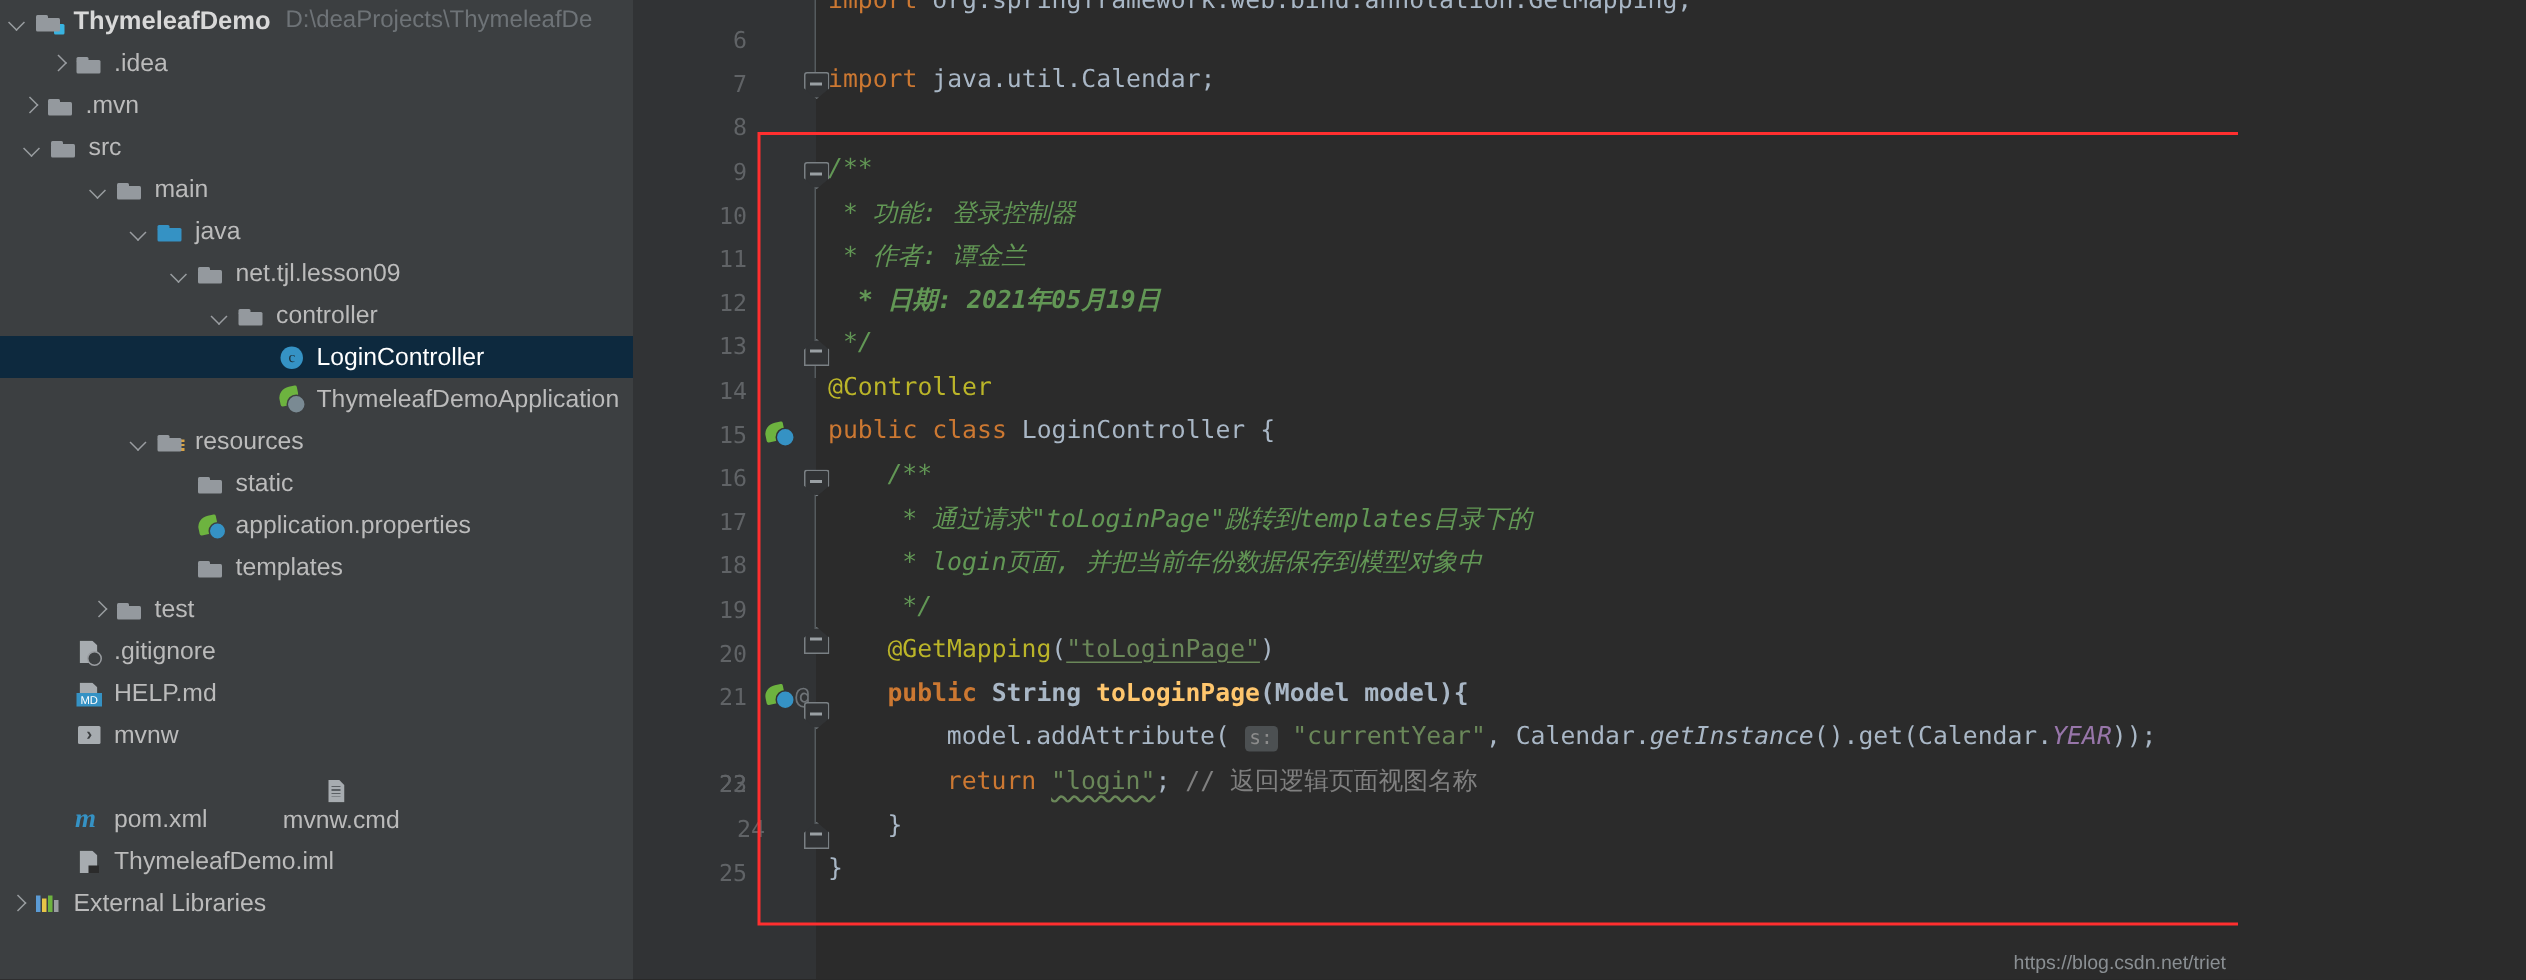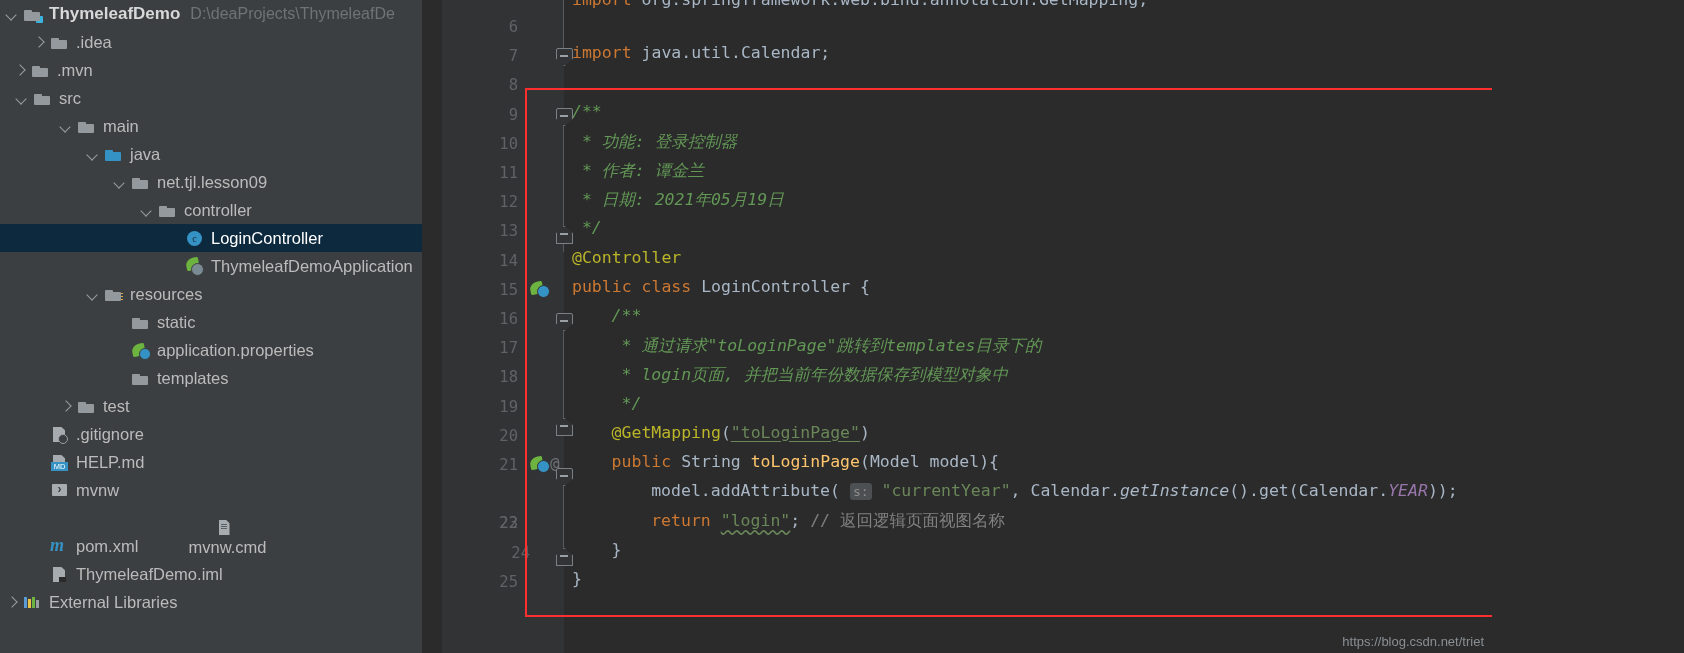--- a/index.html
+++ b/index.html
@@ -2,21 +2,21 @@
 <html><head>
 <meta charset="utf-8">
 <style>
   html,body{margin:0;padding:0;}
   body{
     width:1684px;height:653px;overflow:hidden;
     background:#2b2b2b;
     font-family:"Liberation Sans", sans-serif;
     -webkit-font-smoothing:antialiased;
   }
-  #app{position:relative;width:1492px;height:653px;display:flex;gap:20px;}
+  #app{position:relative;width:1492px;height:653px;display:flex;}
 
   
   #sidebar{
     width:422px;height:653px;background:#3c3f41;
     position:relative;overflow:hidden;flex:0 0 422px;
   }
   .tree-row{
     height:28px;display:flex;align-items:center;
     white-space:nowrap;font-size:16.5px;color:#bbbbbb;
     position:relative;
@@ -368,30 +368,30 @@
         <div class="lnum" style="top: 572.8px; left: 0px; width: 76px;">25</div>
         <div class="gicon spring" style="left: 88px; top: 278.8px;"></div>
         <div class="gicon spring" style="left: 88px; top: 454px;"></div>
         <div class="gicon at" style="left: 108px; top: 454px;">@</div>
       </div>
     <div id="code-host">
         <div class="code" style="top: 43.2px; left: 130px;"><span class="kw">import</span> <span class="type">java.util.Calendar;</span></div>
         <div class="code" style="top: 101.6px; left: 130px;"><span class="cmt">/**</span></div>
         <div class="code" style="top: 130.8px; left: 130px;"><span class="cmt"> * 功能: 登录控制器</span></div>
         <div class="code" style="top: 160px; left: 130px;"><span class="cmt"> * 作者: 谭金兰</span></div>
-        <div class="code" style="top: 189.2px; left: 130px;"><span class="cmt"> * 日期: 2021年05月19日</span></div>
+        <div class="code" style="top: 189.2px; left: 140px; font-weight: bold;"><span class="cmt"> * 日期: 2021年05月19日</span></div>
         <div class="code" style="top: 218.4px; left: 130px;"><span class="cmt"> */</span></div>
         <div class="code" style="top: 247.6px; left: 130px;"><span class="anno">@Controller</span></div>
         <div class="code" style="top: 276.8px; left: 130px;"><span class="kw">public</span> <span class="kw">class</span> <span class="type">LoginController</span> <span class="type">{</span></div>
         <div class="code" style="top: 306px; left: 169.6px;"><span class="cmt">/**</span></div>
         <div class="code" style="top: 335.2px; left: 169.6px;"><span class="cmt"> * 通过请求"toLoginPage"跳转到templates目录下的</span></div>
         <div class="code" style="top: 364.4px; left: 169.6px;"><span class="cmt"> * login页面, 并把当前年份数据保存到模型对象中</span></div>
         <div class="code" style="top: 393.6px; left: 169.6px;"><span class="cmt"> */</span></div>
         <div class="code" style="top: 422.8px; left: 169.6px;"><span class="anno">@GetMapping</span><span class="type">(</span><span class="str-u">"toLoginPage"</span><span class="type">)</span></div>
-        <div class="code" style="top: 452px; left: 169.6px;"><span class="kw">public</span> <span class="type">String</span> <span class="mth">toLoginPage</span><span class="type">(Model model){</span></div>
+        <div class="code" style="top: 452px; left: 169.6px; font-weight: bold;"><span class="kw">public</span> <span class="type">String</span> <span class="mth">toLoginPage</span><span class="type">(Model model){</span></div>
         <div class="code" style="top: 481.2px; left: 209.2px;"><span class="type">model.addAttribute(</span> <span class="hintchip">s:</span> <span class="str">"currentYear"</span><span class="type">, Calendar.</span><span class="ital">getInstance</span><span class="type">().get(Calendar.</span><span class="fieldpurple">YEAR</span><span class="type">));</span></div>
         <div class="code" style="top: 510.4px; left: 209.2px;"><span class="kw">return</span> <span class="wavy str">"login"</span><span class="type">;</span> <span class="cmt-plain">// 返回逻辑页面视图名称</span></div>
         <div class="code" style="top: 539.6px; left: 169.6px;"><span class="type">}</span></div>
         <div class="code" style="top: 568.8px; left: 130px;"><span class="type">}</span></div>
       </div>
 
     <div id="redbox" style="left: 83px; top: 88px; width: 1175px; height: 525px;"></div>
     <div id="watermark">https://blog.csdn.net/triet</div>
   <div class="foldline" style="top: 0px; height: 62px;"></div>
       <div class="foldmark top" style="top: 48px;"></div>

